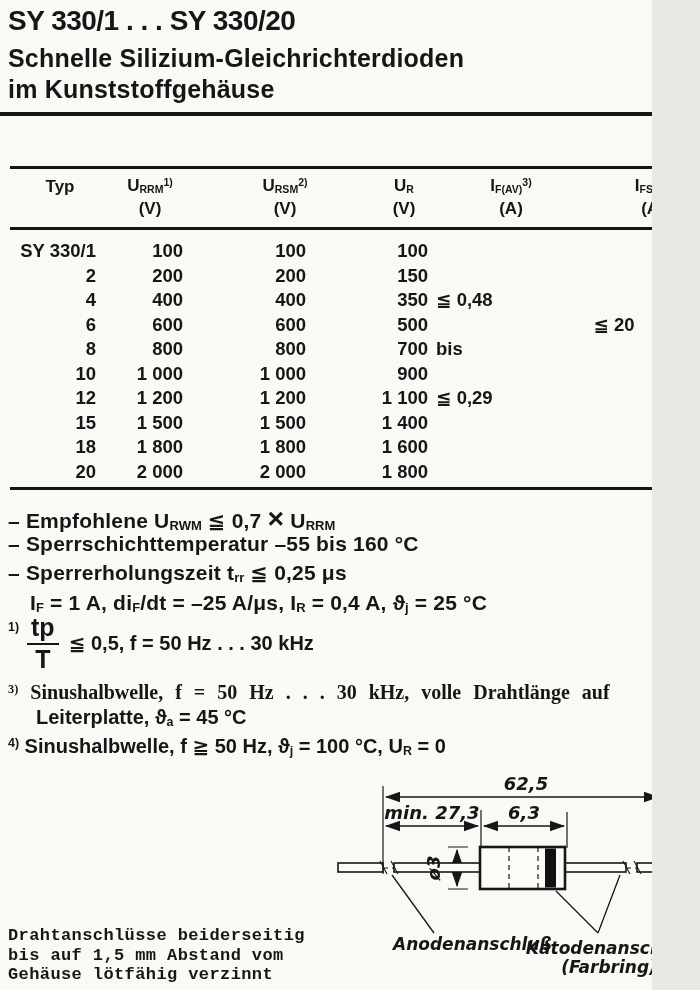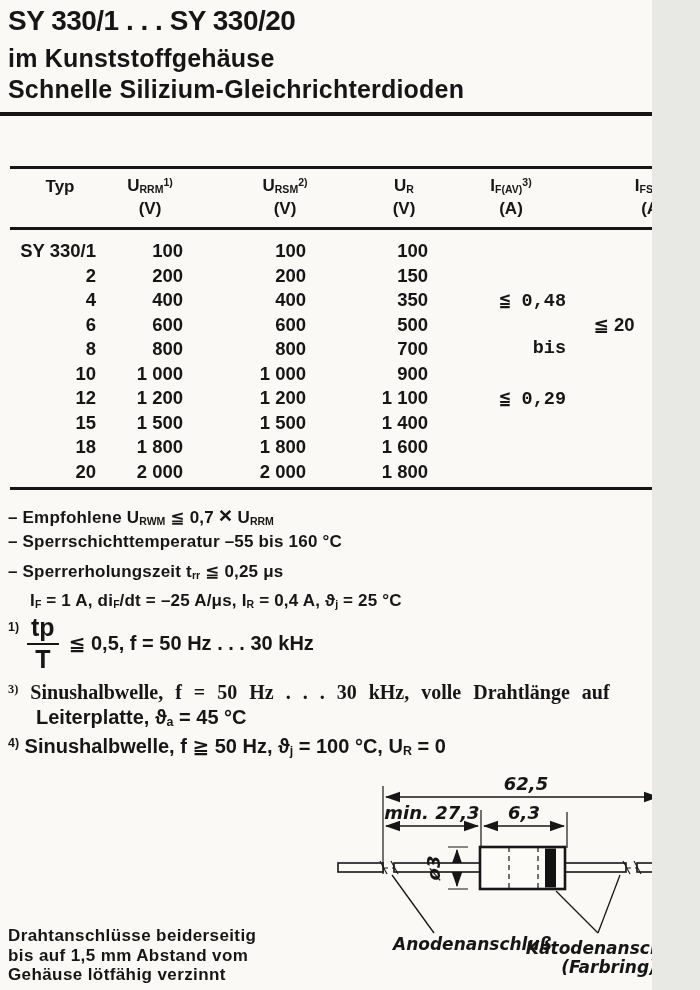--- a/index.html
+++ b/index.html
@@ -27,59 +27,59 @@
   .h3{left:354px;top:176px;width:100px;}
   .h4{left:456px;top:176px;width:110px;}
   .h5{left:598px;top:176px;width:110px;}
 
   .row{position:absolute;left:0;width:700px;height:25px;font-size:18.5px;font-weight:600;}
   .cell{position:absolute;top:0;white-space:nowrap;}
   .c0{left:8px;width:88px;text-align:right;}
   .c1{left:103px;width:80px;text-align:right;}
   .c2{left:226px;width:80px;text-align:right;}
   .c3{left:348px;width:80px;text-align:right;}
-  .c4{left:446px;width:120px;text-align:right;font-family:Liberation Mono, monospace;}
+  .c4{left:436px;width:120px;text-align:left;}
   .c5{left:553px;width:122px;text-align:center;}
 
-  .note{position:absolute;left:8px;font-size:17px;font-weight:600;letter-spacing:0.2px;white-space:nowrap;}
+  .note{position:absolute;left:8px;font-size:21px;font-weight:600;letter-spacing:0.2px;white-space:nowrap;}
   .n0{top:502px;} .n1{top:532px;text-align:right;} .n2{top:561px;text-align:right;} .n3{top:591px;left:30px;}
 
   .fn{position:absolute;font-size:20px;font-weight:600;white-space:nowrap;}
   .fn1{left:8px;top:618px;display:flex;align-items:center;height:50px;font-weight:700;}
   .fn1 .seg-sup{align-self:flex-start;margin-top:2px;}
   .fn2{left:530px;top:634px;font-weight:700;}
   .fn3a{left:8px;top:681px;width:688px;word-spacing:7px;font-family:Liberation Serif, serif;}
   .fn3b{left:36px;top:706px;}
   .fn4{left:8px;top:734px;}
 
   .seg-sub{font-size:62%;vertical-align:-0.18em;letter-spacing:0;}
   .seg-sup{font-size:62%;vertical-align:0.5em;}
   .seg-big{font-size:135%;font-weight:700;}
   .frac{display:inline-block;text-align:center;line-height:1.08;font-size:25px;margin:0 10px 0 8px;vertical-align:middle;}
   .frac .num{display:block;border-bottom:2.5px solid var(--ink);padding:0 4px 2px;}
   .frac .den{display:block;padding-top:1px;}
 
-  .bottom-note{position:absolute;left:8px;top:926px;font-size:17px;font-weight:700;line-height:19.5px;letter-spacing:0.4px;}
+  .bottom-note{position:absolute;left:8px;top:926px;font-size:17px;font-weight:700;line-height:19.5px;letter-spacing:0.4px;font-family:Liberation Mono, monospace;}
 
   .diagram{position:absolute;left:336px;top:762px;width:364px;height:228px;}
   .dim{font-style:italic;font-weight:600;font-size:18px;font-family:"DejaVu Sans",sans-serif;fill:var(--ink);}
   .dim-small{font-size:15px;}
   .dlabel{font-style:italic;font-weight:600;font-size:17px;font-family:"DejaVu Sans",sans-serif;fill:var(--ink);}
 </style>
 </head>
 <body>
 
 <div class="page">
 
   <div class="title">SY 330/1 . . . SY 330/20</div>
   <div class="corner"></div>
 
   <div class="subtitle">
+    <div>Schnelle Silizium-Gleichrichterdioden</div>
     <div>im Kunststoffgehäuse</div>
-    <div>Schnelle Silizium-Gleichrichterdioden</div>
   </div>
   <div class="hr hr-header"></div>
 
   <div>
     <div class="hr t-top"></div>
 
     <div class="th h0">
       <div class="th-l"><span>Typ</span><span class="seg-sub"></span><span class="seg-sup"></span></div>
       <div class="th-u"></div>
     </div>

